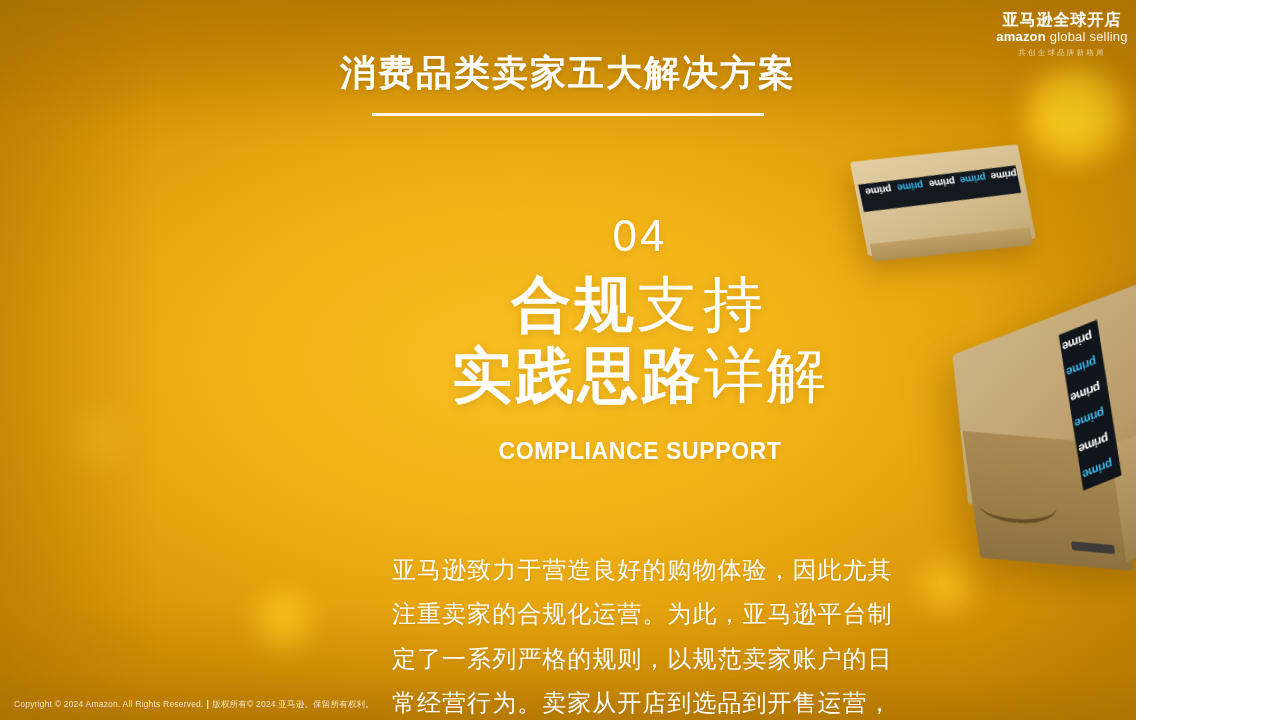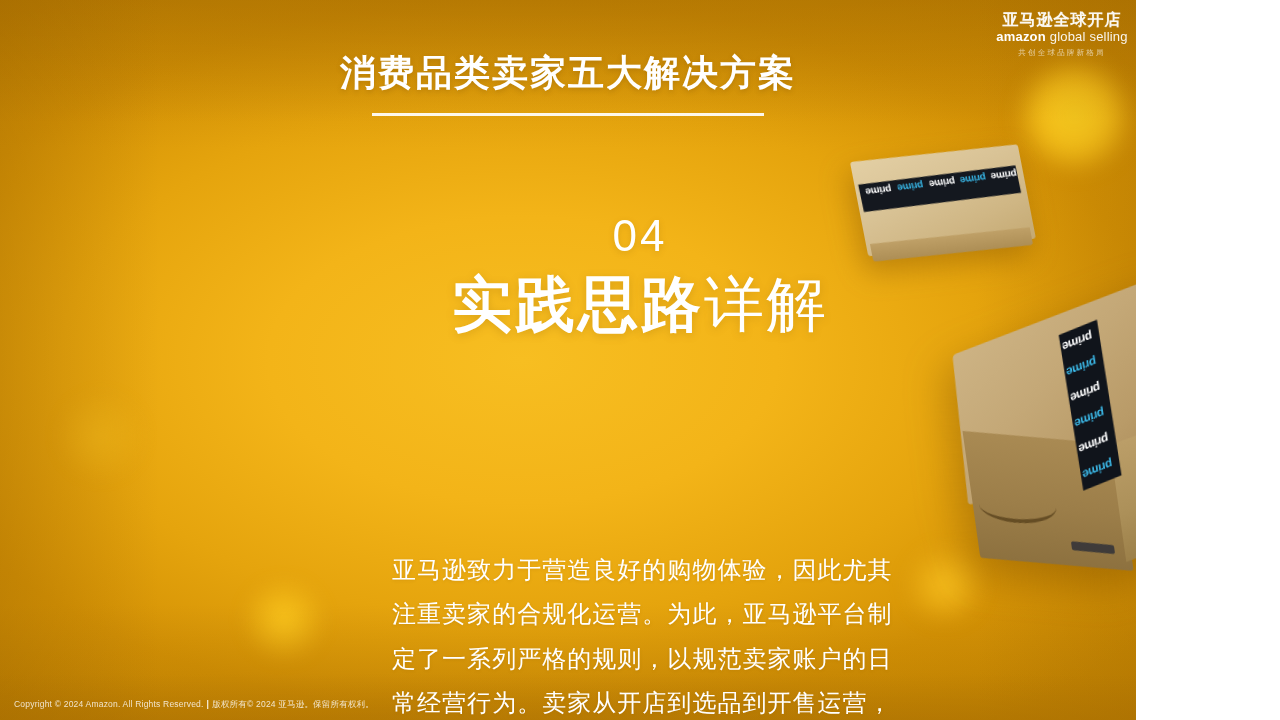--- a/index.html
+++ b/index.html
@@ -204,22 +204,24 @@
   </div>
 
   <div class="header">
     <div class="header-title">消费品类卖家五大解决方案</div>
     <div class="header-rule"></div>
   </div>
 
   <div class="center">
     <div class="sec-num">04</div>
     <div class="headline">
+      <div class="headline-row"><span class="strong">合规</span><span class="light">支持</span></div>
       <div class="headline-row"><span class="strong">实践思路</span><span class="light2">详解</span></div>
     </div>
+    <div class="subtitle-en">COMPLIANCE SUPPORT</div>
   </div>
 
   <div class="body-copy">亚马逊致力于营造良好的购物体验，因此尤其注重卖家的合规化运营。为此，亚马逊平台制定了一系列严格的规则，以规范卖家账户的日常经营行为。卖家从开店到选品到开售运营，每个环节都需要严格了解并遵守合规要求。</div>
 
   <div class="footer">
     <span>Copyright © 2024 Amazon. All Rights Reserved.</span><span class="sep">|</span><span>版权所有© 2024 亚马逊。保留所有权利。</span>
   </div>
 
   <div class="pkg pkg-small">
     <div class="lid"></div>

